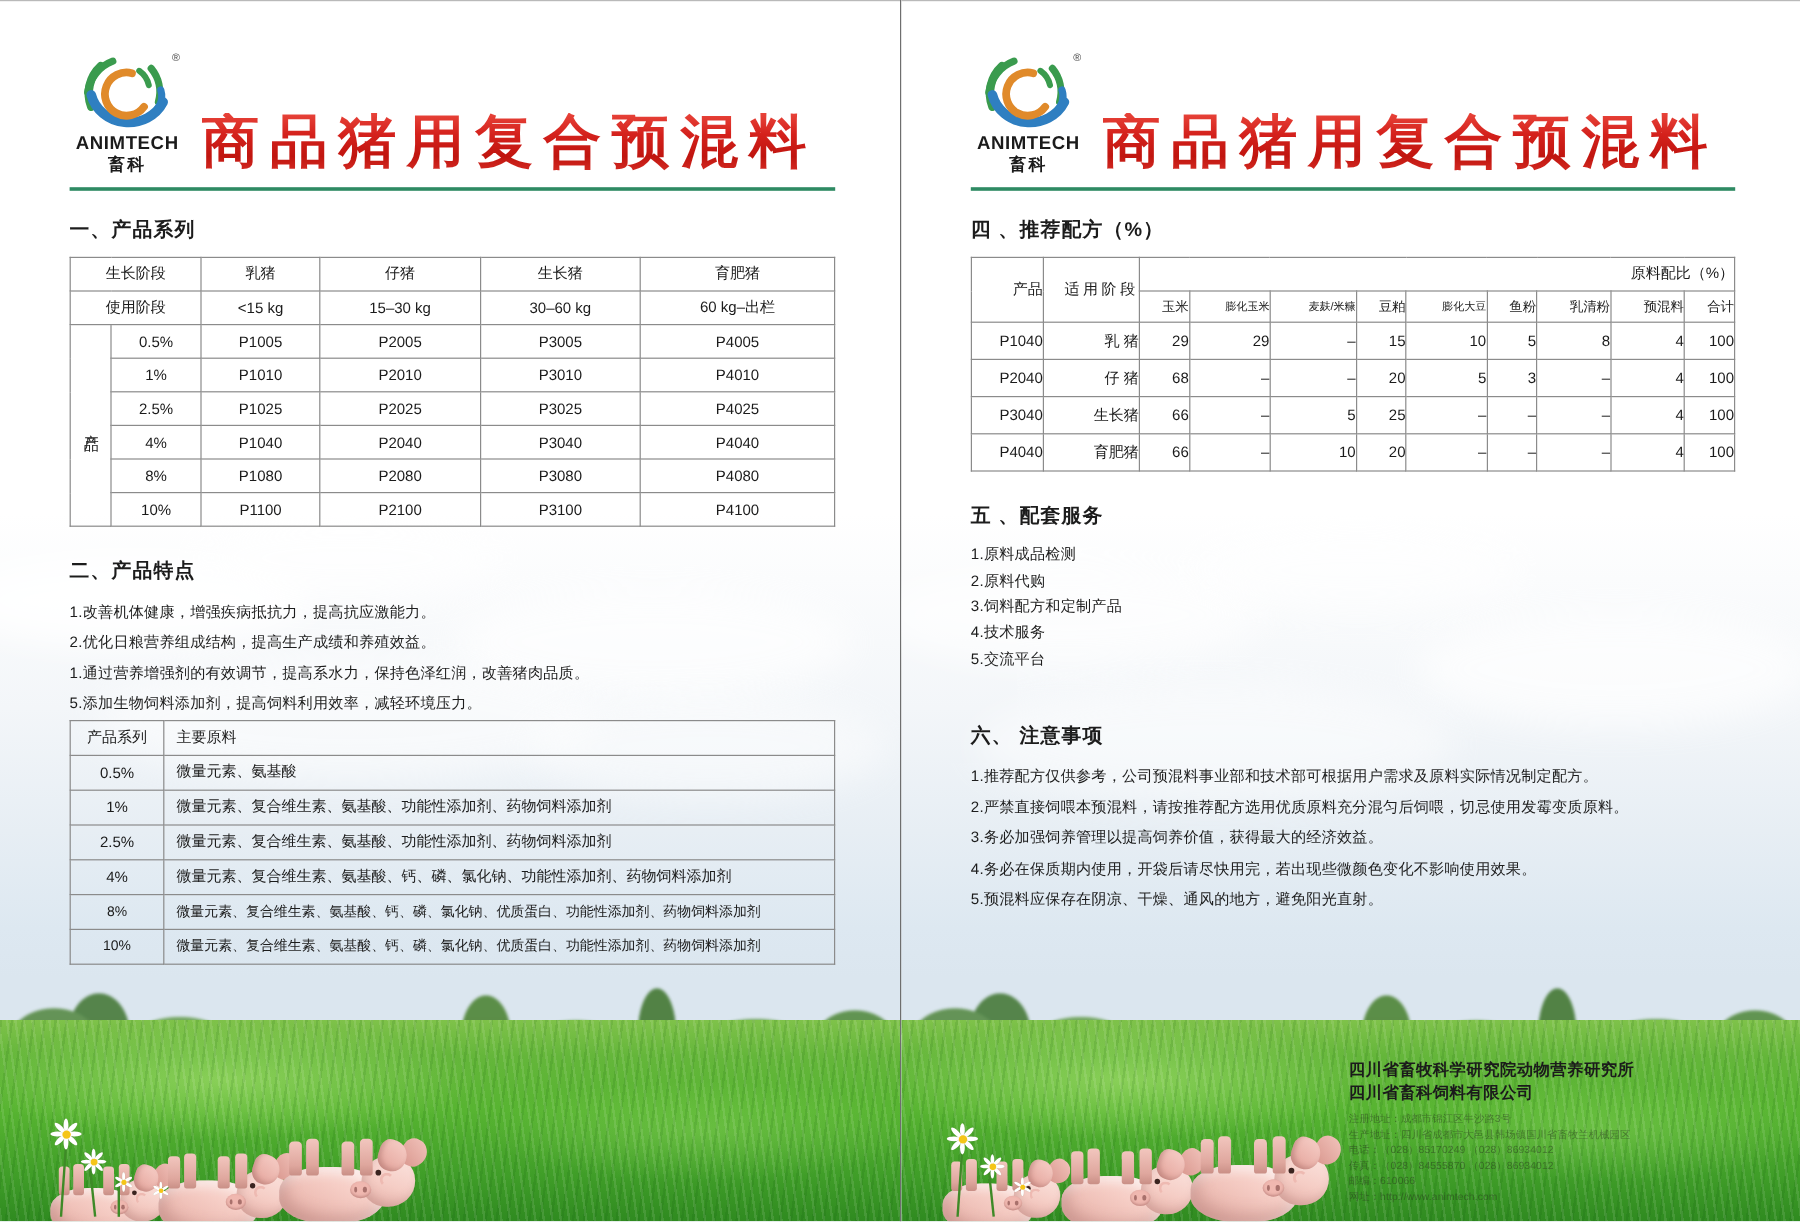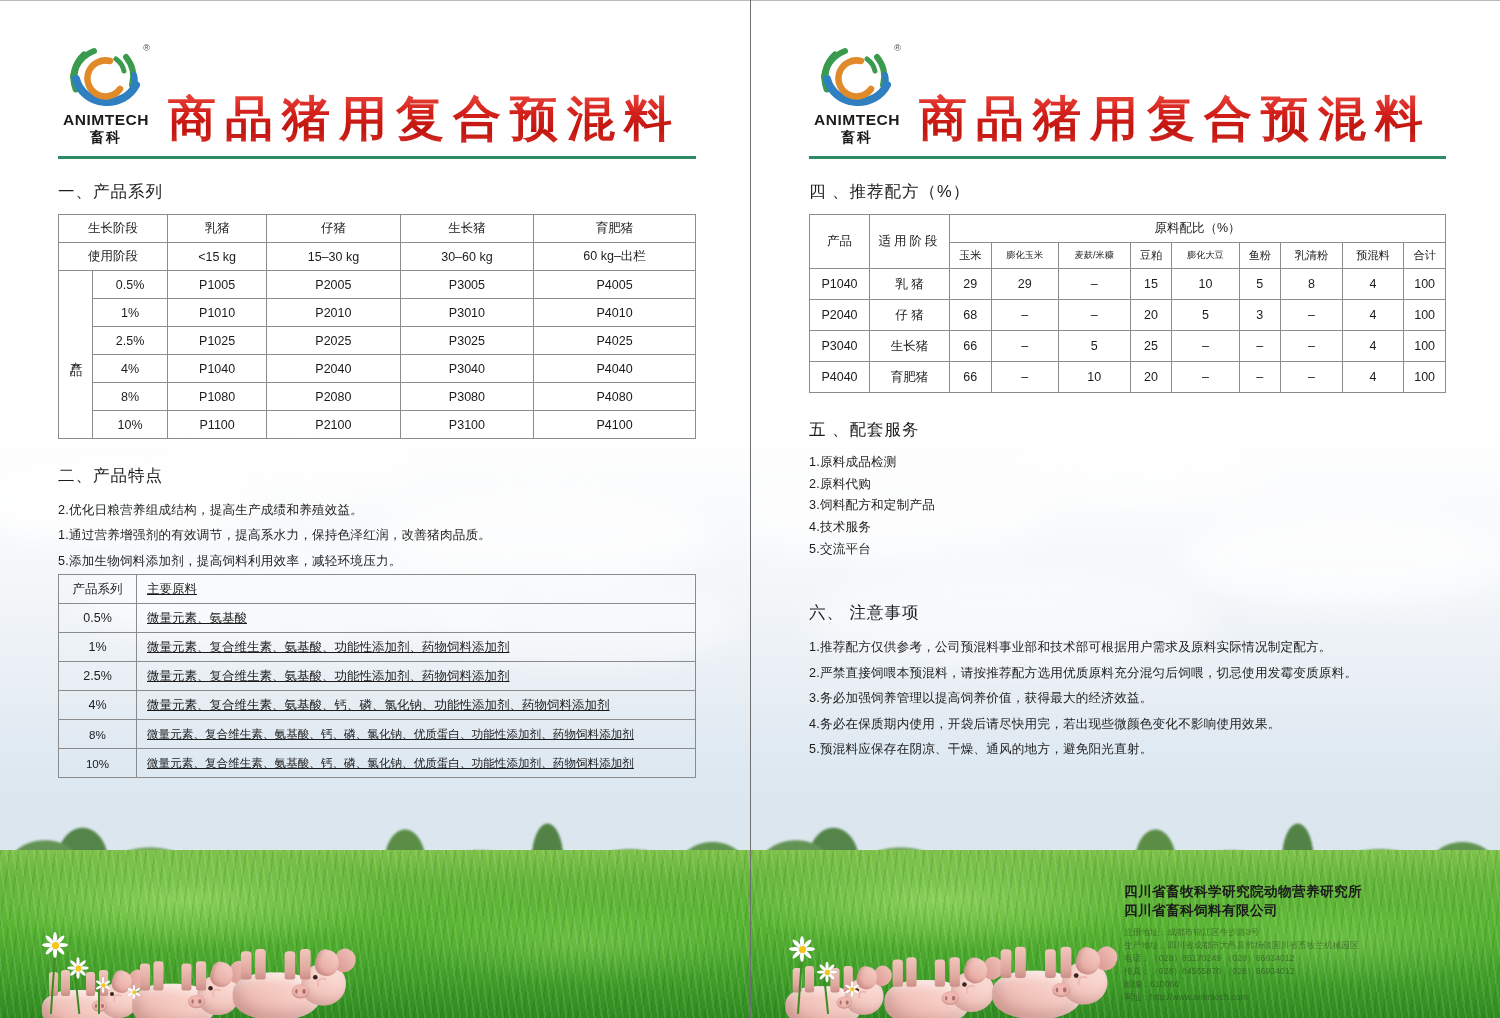--- a/index.html
+++ b/index.html
@@ -133,41 +133,41 @@
     letter-spacing:9px;
     line-height:1;
     padding-bottom:4px;
     background:linear-gradient(to bottom,#e8443a 0%,#d4211c 35%,#c0150f 70%,#d93028 100%);
     -webkit-background-clip:text; background-clip:text; color:transparent;
     text-shadow:none;
   }
   .greenrule{ height:3px; background:linear-gradient(to right,#2e8a63,#2e8a63); margin-top:10px; }
 
   h2.sec{
-    font-size:16.5px; font-weight:normal; color:#1c1c1c; letter-spacing:1px;
+    font-size:16.5px; font-weight:bold; color:#1c1c1c; letter-spacing:1px;
     margin:22px 0 11px 0;
   }
   h2.sec.tight{ margin-top:26px; }
 
   table{ border-collapse:collapse; width:100%; background:transparent; }
   table.t1 td, table.t1 th{ border:1px solid #8b8b8b; font-size:12.5px; color:#1b1b1b; text-align:center; height:28px; font-weight:normal;}
   table.t1 .vhead{ writing-mode:vertical-rl; text-orientation:upright; letter-spacing:3px; font-size:12.5px; width:34px;}
   table.t1 .hdr{ font-weight:normal; }
 
   table.t3 td, table.t3 th{ border:1px solid #8b8b8b; font-size:12.5px; color:#1b1b1b; height:29px; font-weight:normal;}
   table.t3 .c1{ text-align:center; width:78px; }
-  table.t3 .c2{ text-align:left; padding-left:10px;text-decoration:underline; }
+  table.t3 .c2{ text-align:left; padding-left:10px; }
   table.t3 tr:nth-child(6) td, table.t3 tr:nth-child(7) td{ font-size:11.6px; }
 
   ul.plain{ list-style:none; }
   ul.plain li{ font-size:12.6px; color:#1d1d1d; line-height:2.02; letter-spacing:.2px;}
   ul.svc li{ line-height:1.72; }
 
   table.t2{ border-collapse:collapse; width:100%; }
-  table.t2 td, table.t2 th{ border:1px solid #8b8b8b; color:#1b1b1b; text-align:center; font-weight:normal; font-size:12.5px; }
+  table.t2 td, table.t2 th{ border:1px solid #8b8b8b; color:#1b1b1b; text-align:right; font-weight:normal; font-size:12.5px; }
   table.t2 .grp{ height:28px; }
   table.t2 .sub{ height:26px; }
   table.t2 .tiny{ font-size:9.2px; letter-spacing:0; }
   table.t2 .mid{ font-size:11.2px; }
   table.t2 .bodyrow td{ height:31px; }
   table.t2 .prodcell{ width:60px; }
   table.t2 .stagecell{ width:80px; letter-spacing:3px; }
   .note{ font-size:11.6px; color:#1d1d1d; margin-top:9px; letter-spacing:.2px;}
 
   .company{
@@ -369,20 +369,21 @@
           <td>P1100</td>
           <td>P2100</td>
           <td>P3100</td>
           <td>P4100</td>
         </tr>
       </tbody>
         </table>
 
       <h2 class="sec tight">二、产品特点</h2>
       <ul class="plain">
+        <li>1.改善机体健康，增强疾病抵抗力，提高抗应激能力。</li>
         <li>2.优化日粮营养组成结构，提高生产成绩和养殖效益。</li>
         <li>1.通过营养增强剂的有效调节，提高系水力，保持色泽红润，改善猪肉品质。</li>
         <li>5.添加生物饲料添加剂，提高饲料利用效率，减轻环境压力。</li>
       </ul>
 
       <table class="t3">
         <tbody>
             <tr>
           <td class="c1">产品系列</td>
           <td class="c2">主要原料</td>

